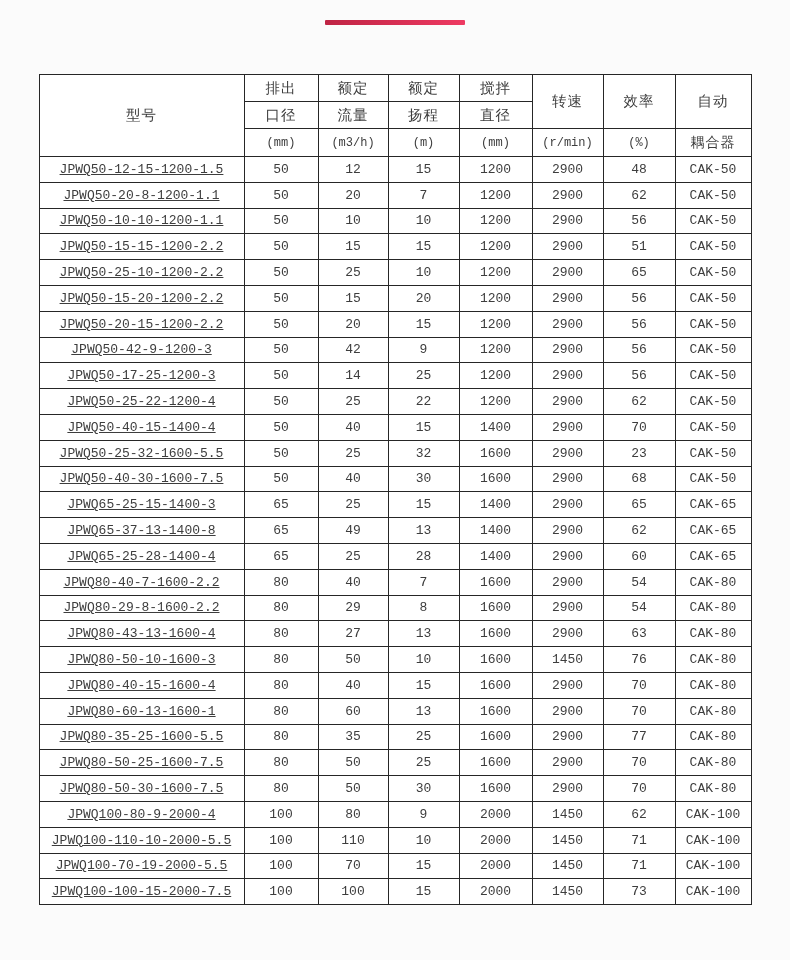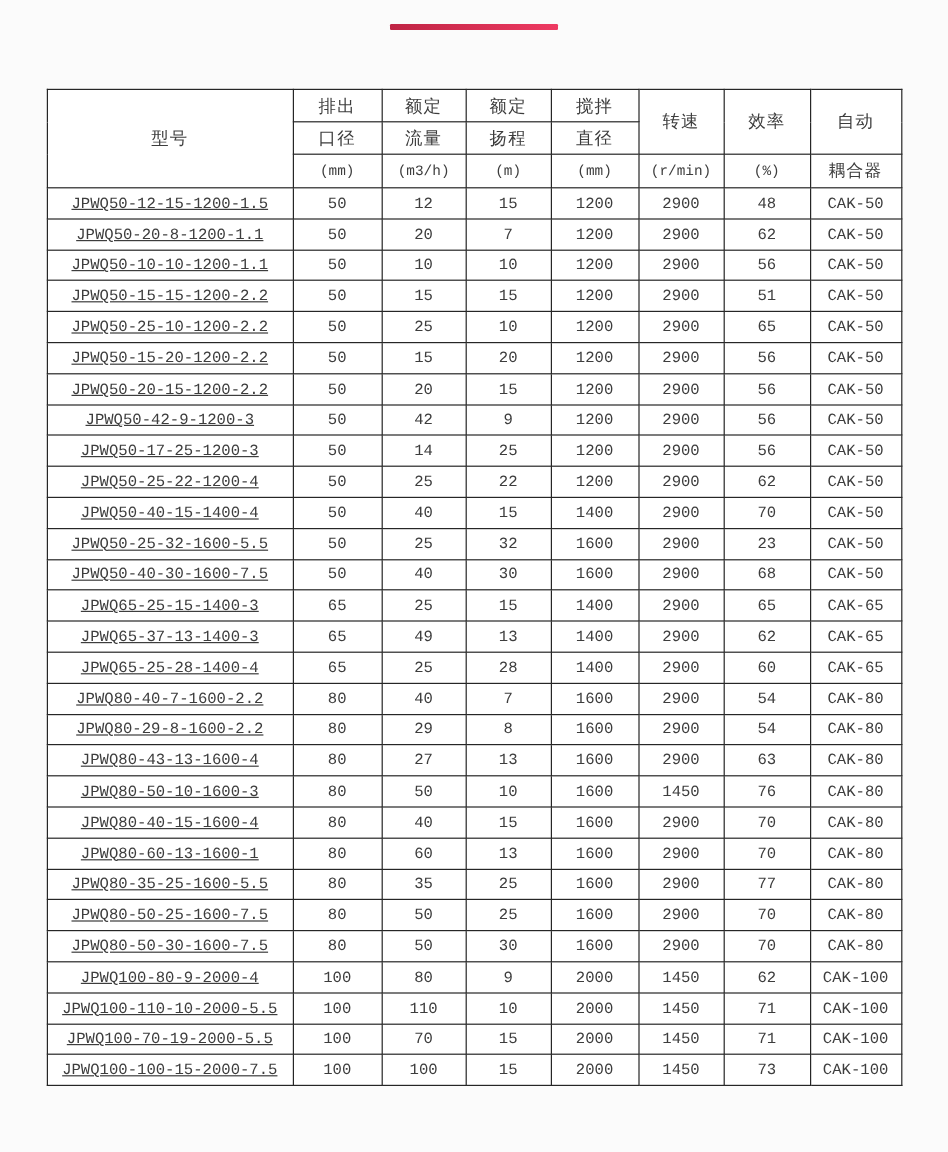--- a/index.html
+++ b/index.html
@@ -259,21 +259,21 @@
     <td class="model-cell">JPWQ65-25-15-1400-3</td>
     <td>65</td>
     <td>25</td>
     <td>15</td>
     <td>1400</td>
     <td>2900</td>
     <td>65</td>
     <td>CAK-65</td>
   </tr>
         <tr>
-    <td class="model-cell">JPWQ65-37-13-1400-3</td>
+    <td class="model-cell">JPWQ65-37-13-1400-8</td>
     <td>65</td>
     <td>49</td>
     <td>13</td>
     <td>1400</td>
     <td>2900</td>
     <td>62</td>
     <td>CAK-65</td>
   </tr>
         <tr>
     <td class="model-cell">JPWQ65-25-28-1400-4</td>

